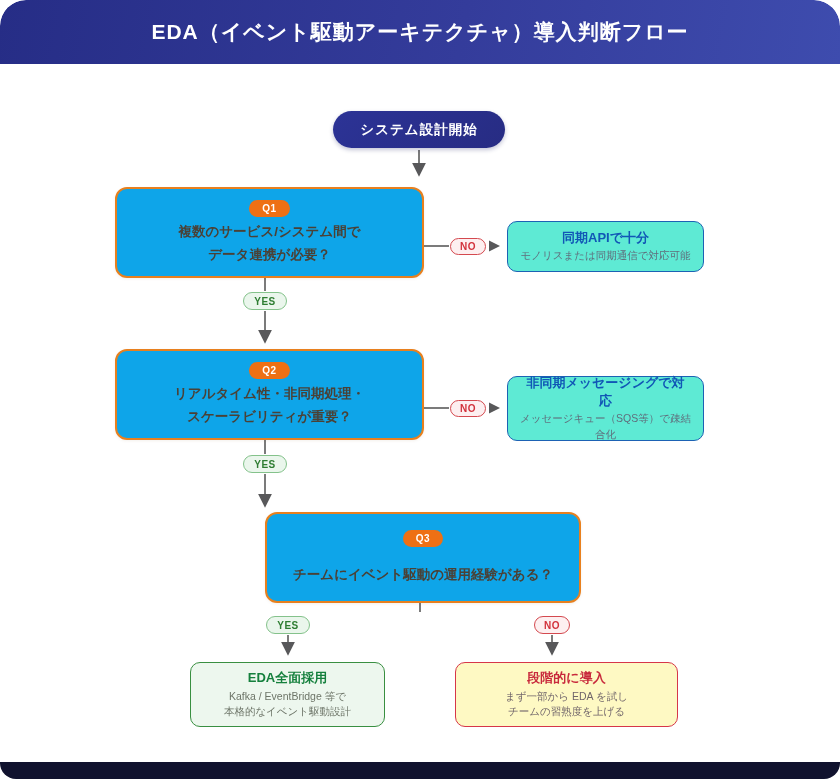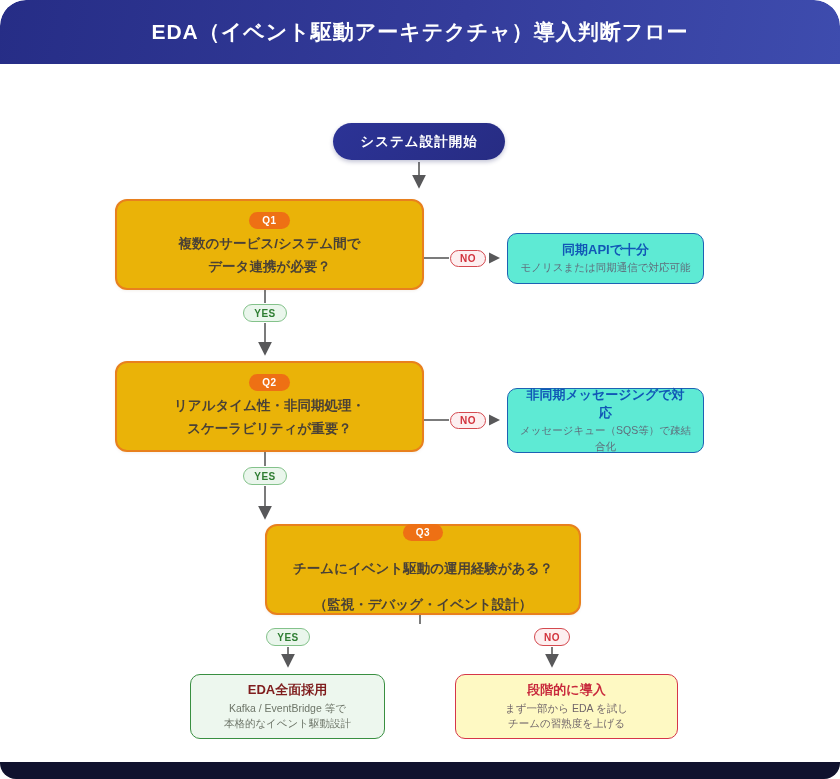--- a/index.html
+++ b/index.html
@@ -14,33 +14,33 @@
     display:flex;align-items:center;justify-content:center;
     border-radius:26px 26px 0 0;
   }
   .app-header h1{
     margin:0;color:#ffffff;font-size:21px;font-weight:bold;letter-spacing:1px;
   }
   .app-footer{
     position:absolute;left:0;bottom:0;width:840px;height:17px;
     background:#10122e;
   }
-  .canvas{position:absolute;left:0;top:16px;width:840px;height:700px;}
+  .canvas{position:absolute;left:0;top:4px;width:840px;height:700px;}
   svg.wires{position:absolute;left:0;top:0;width:840px;height:779px;pointer-events:none;}
 
   .start-pill{
     position:absolute;left:333px;top:107px;width:172px;height:37px;
     background:linear-gradient(135deg,#2c3396,#272c83);
     border-radius:19px;display:flex;align-items:center;justify-content:center;
     color:#ffffff;font-weight:bold;font-size:13.5px;letter-spacing:1px;
     box-shadow:0 2px 4px rgba(20,25,90,.25);
   }
 
   .q-box{
-    position:absolute;background:#eab308;border:2px solid #e8801e;border-radius:12px;
+    position:absolute;background:#0ea5e9;border:2px solid #e8801e;border-radius:12px;
     display:flex;flex-direction:column;align-items:center;justify-content:center;gap:3px;
     box-shadow:0 1px 3px rgba(120,80,20,.08);
   }
   .q1{left:115px;top:183px;width:305px;height:87px;}
   .q2{left:115px;top:345px;width:305px;height:87px;}
   .q3{left:265px;top:508px;width:312px;height:87px;gap:16px;}
   .q-badge{
     background:#ee7014;color:#ffffff;font-weight:bold;font-size:10px;
     padding:3px 13px;border-radius:10px;letter-spacing:.5px;margin-bottom:2px;
   }
@@ -52,21 +52,21 @@
     box-sizing:border-box;
   }
   .result-box .title{font-weight:bold;font-size:13px;line-height:1.35;}
   .result-box .sub{font-size:10.5px;line-height:1.5;}
   .blue-box{background:#5eead4;border:1.6px solid #1d62b4;}
   .blue-box .title{color:#1157b6;}
   .blue-box .sub{color:#5f6e7c;}
   .b1{left:507px;top:217px;width:197px;height:51px;}
   .b2{left:507px;top:372px;width:197px;height:65px;}
   .green-box{background:#edf7ee;border:1.6px solid #398f41;left:190px;top:658px;width:195px;height:65px;}
-  .green-box .title{color:#7f1d1d;}
+  .green-box .title{color:#15803d;}
   .green-box .sub{color:#6d7568;}
   .red-box{background:#fef9c3;border:1.6px solid #d63649;left:455px;top:658px;width:223px;height:65px;}
   .red-box .title{color:#c8293c;}
   .red-box .sub{color:#70656a;}
   .sub-line{display:block;}
 
   .tag{
     position:absolute;font-weight:bold;font-size:10px;letter-spacing:.5px;
     display:flex;align-items:center;justify-content:center;border-radius:9px;
     box-sizing:border-box;background:#fff;
@@ -123,21 +123,20 @@
 
     <div class="q-box q2">
       <span class="q-badge">Q2</span>
       <span class="q-line">リアルタイム性・非同期処理・</span>
       <span class="q-line">スケーラビリティが重要？</span>
     </div>
 
     <div class="q-box q3">
       <span class="q-badge">Q3</span>
       <span class="q-line">チームにイベント駆動の運用経験がある？</span>
-      <span class="q-line">（監視・デバッグ・イベント設計）</span>
     </div>
 
     <div class="result-box blue-box b1">
       <span class="title">同期APIで十分</span>
       <span class="sub">モノリスまたは同期通信で対応可能</span>
     </div>
 
     <div class="result-box blue-box b2">
       <span class="title">非同期メッセージングで対応</span>
       <span class="sub">メッセージキュー（SQS等）で疎結合化</span>

